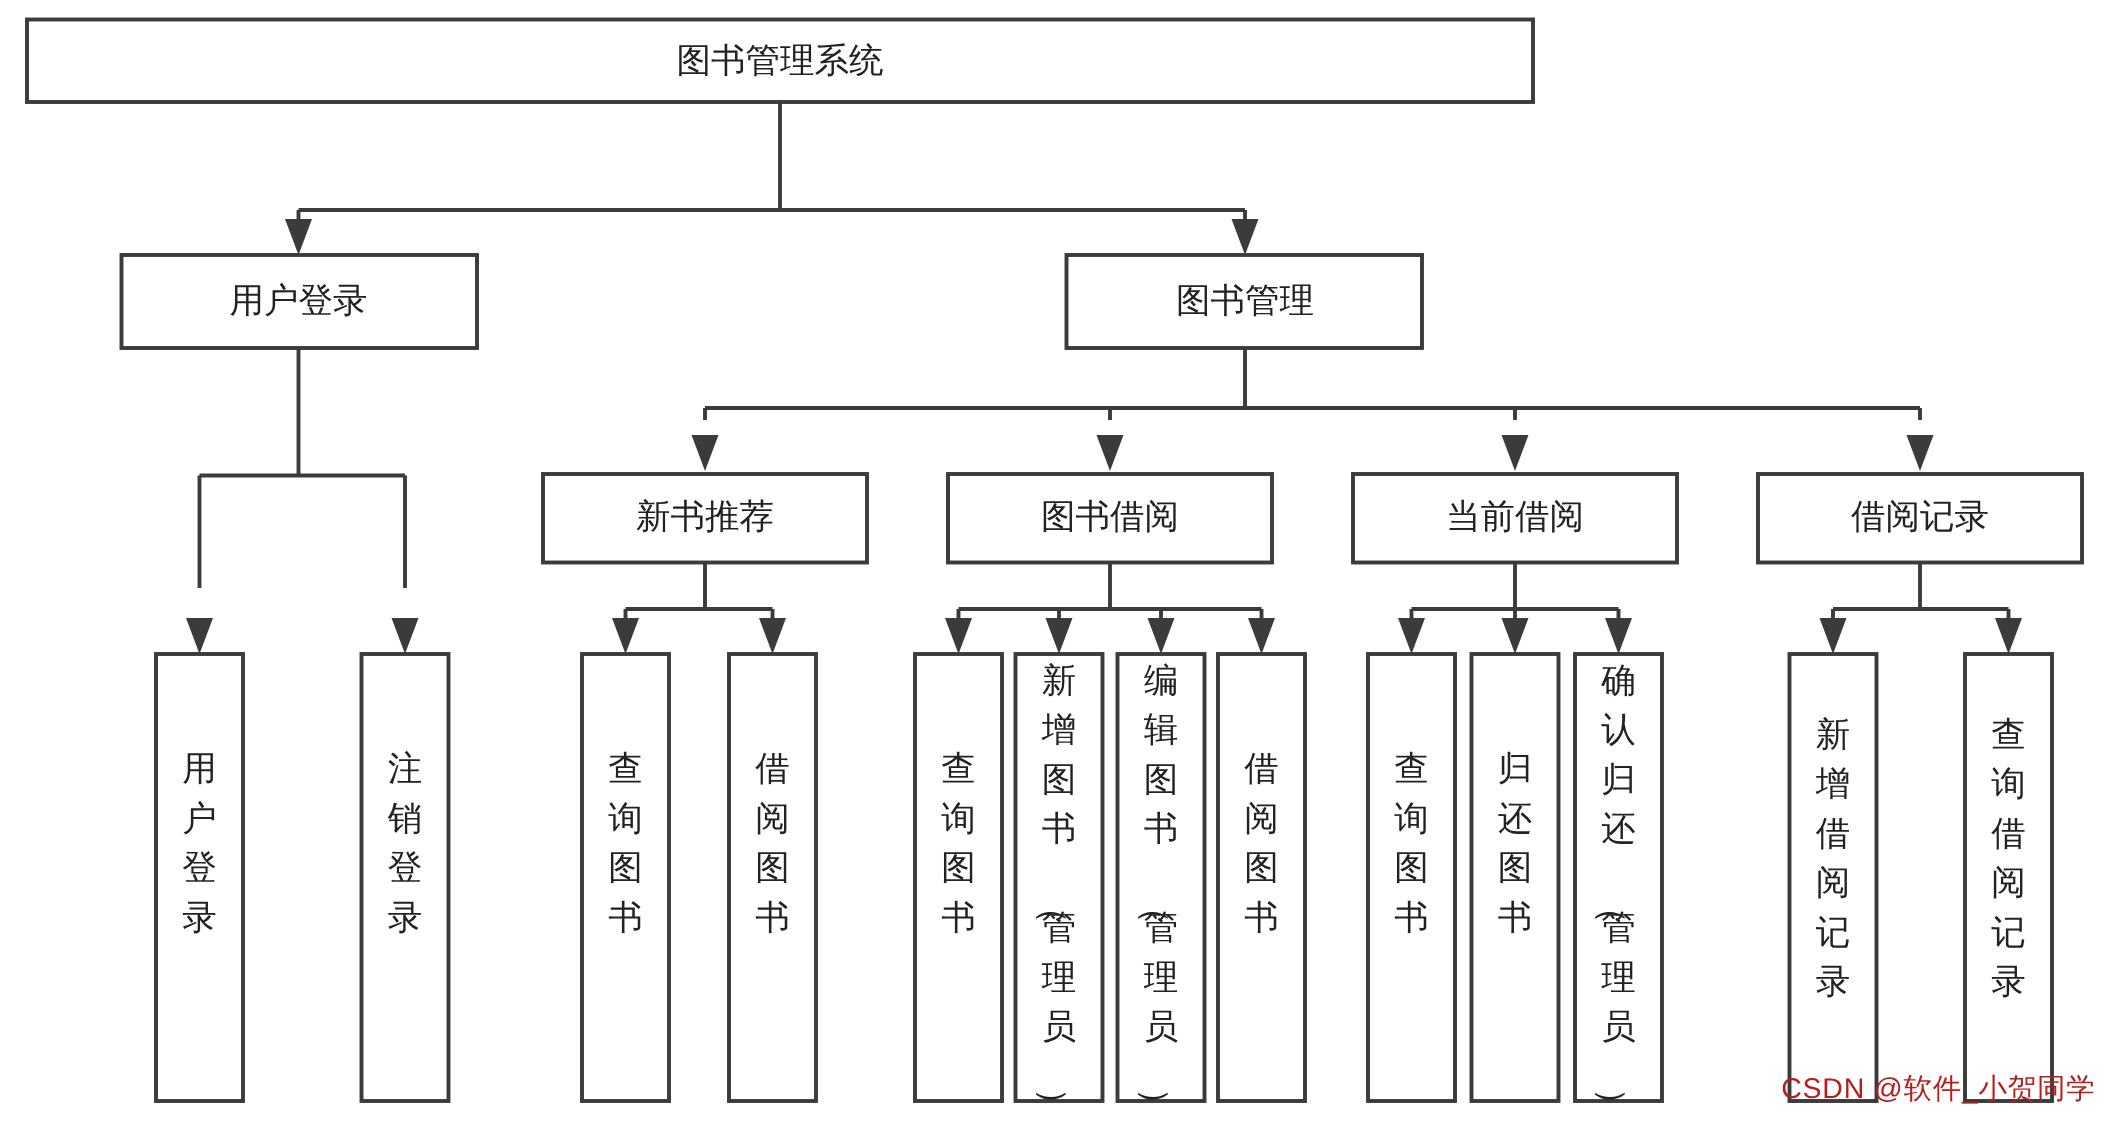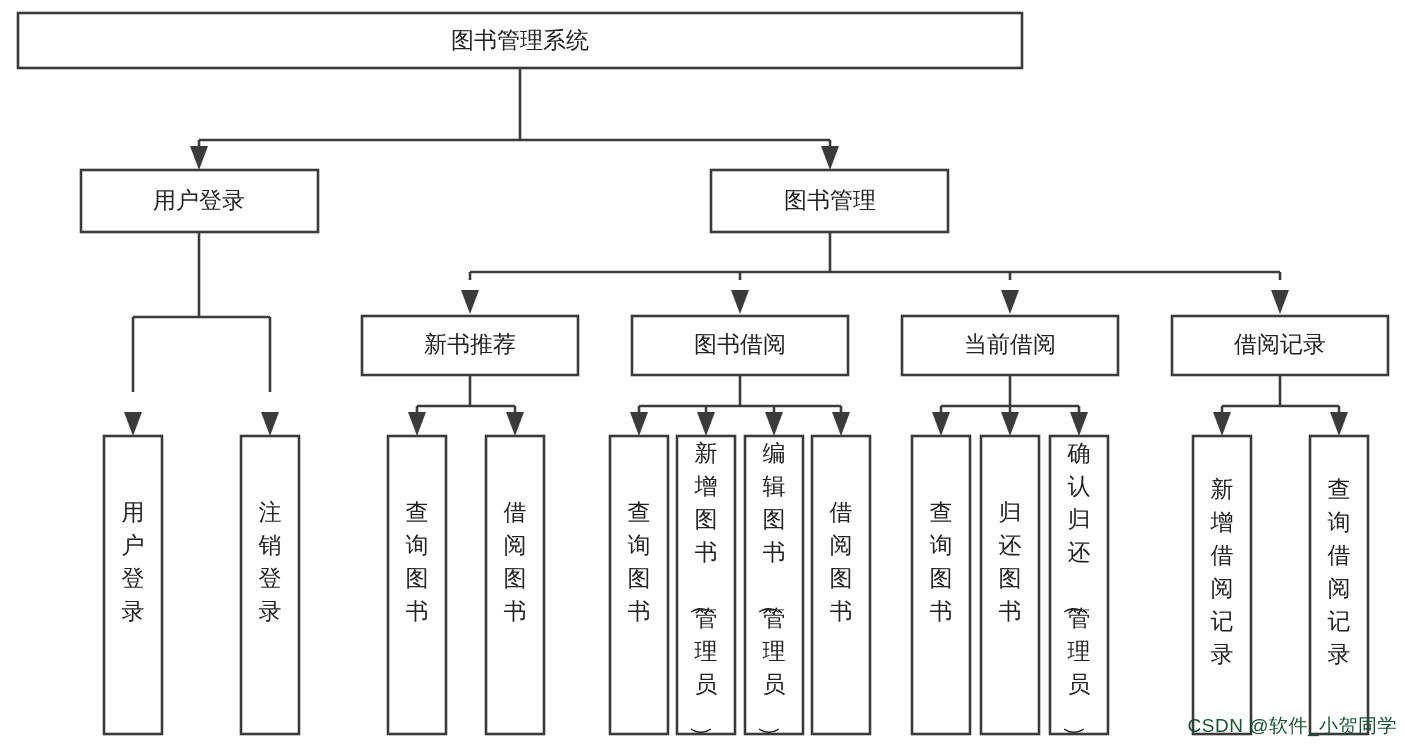--- a/index.html
+++ b/index.html
@@ -43,21 +43,21 @@
     fill: none;
   }
   .arrow-head {
     fill: #3b3b3b;
     stroke: none;
   }
   .watermark {
     position: absolute;
     right: 8px;
     bottom: 8px;
-    color: #14532d;
+    color: #b91c1c;
     font-family: "Liberation Sans", "DejaVu Sans", sans-serif;
     font-size: 19px;
     letter-spacing: 0.5px;
     white-space: nowrap;
     pointer-events: none;
   }
 </style>
 </head>
 <body>
 

